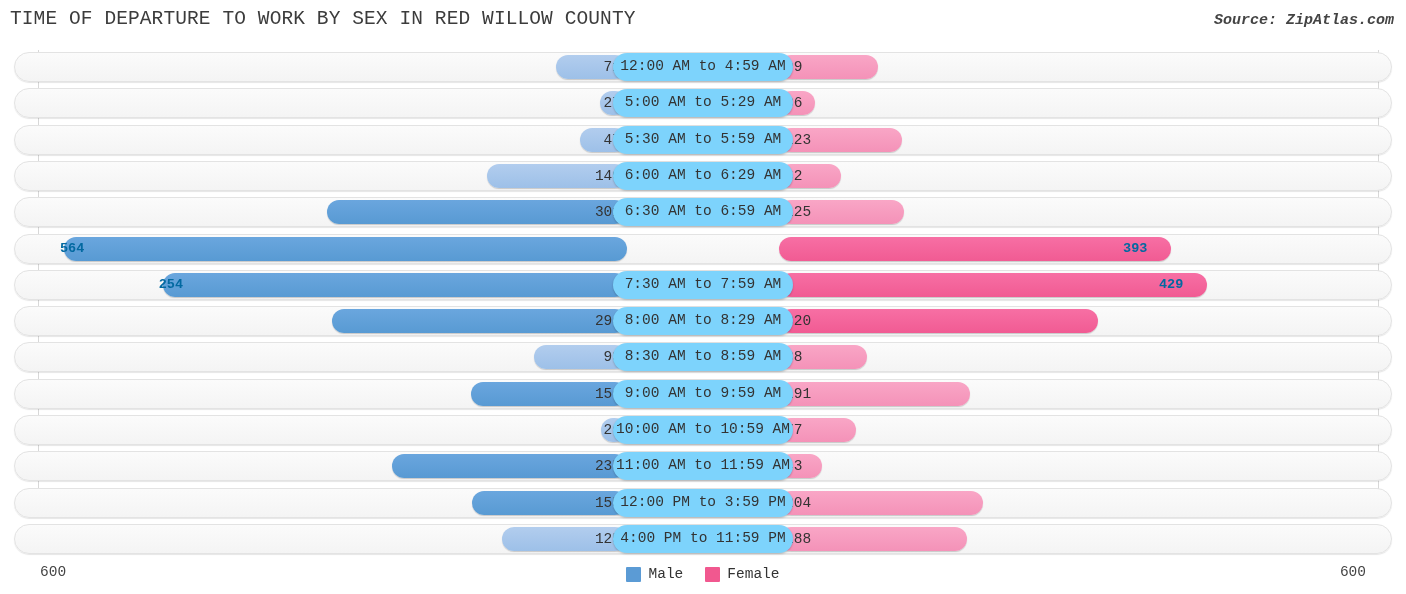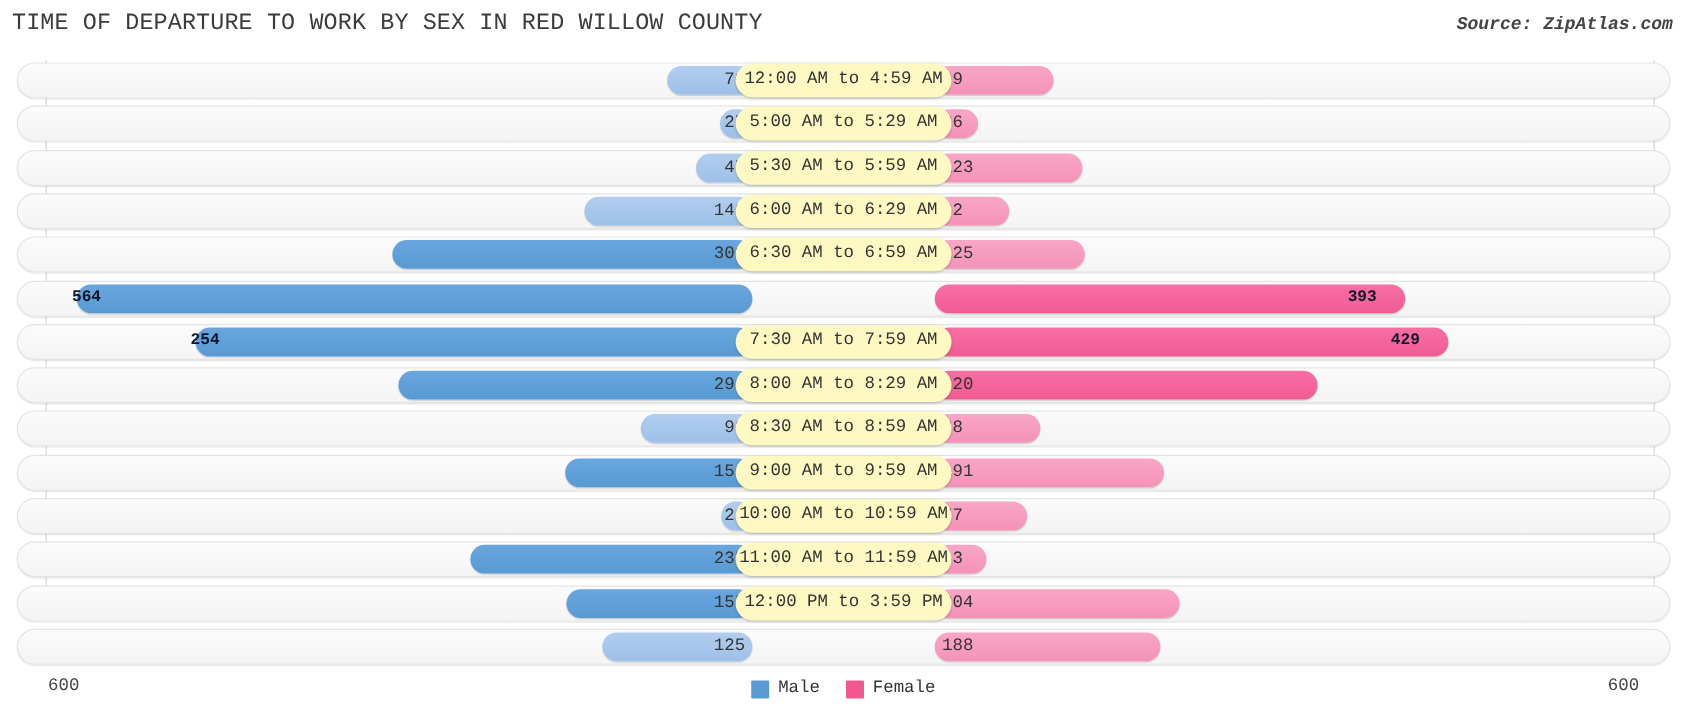--- a/index.html
+++ b/index.html
@@ -94,36 +94,36 @@
     top: 0;
     height: 30px;
     line-height: 30px;
     font-size: 14.5px;
     color: #333;
     white-space: nowrap;
   }
   .val.male-out   { right: 50%; margin-right: 82px; }
   .val.female-out { left: 50%;  margin-left: 82px; }
   .val.inside {
-    color: #0f172a;
+    color: #0369a1;
     font-weight: bold;
     font-size: 13.5px;
   }
 
   
   .pill {
     position: absolute;
     left: 50%;
     top: 1px;
     transform: translateX(-50%);
     width: 180px;
     height: 28px;
     line-height: 27px;
     text-align: center;
-    background: #fef9c3;
+    background: #7dd3fc;
     border-radius: 14px;
     font-size: 14.5px;
     color: #333;
     box-shadow: 0 1px 2px rgba(0,0,0,0.22);
     white-space: nowrap;
   }
 
   
   .axis-label {
     position: absolute;
@@ -263,20 +263,21 @@
           <div class="val male-out">155</div>
           <div class="val female-out">204</div>
           <div class="pill">12:00 PM to 3:59 PM</div>
         </div>
         <div class="row" style="top: 473.9px;">
           <div class="track"></div>
           <div class="bar male light" style="width: 124.792px;"></div>
           <div class="bar female light" style="width: 187.687px;"></div>
           <div class="val male-out">125</div>
           <div class="val female-out">188</div>
+          <div class="pill">4:00 PM to 11:59 PM</div>
         </div>
       </div>
   </div>
 
   <div class="axis-label" id="axis-left">600</div>
   <div class="axis-label" id="axis-right">600</div>
 
   <div id="legend">
     <div class="legend-item">
       <span class="swatch" id="sw-male" style="background: rgb(91, 155, 213);"></span>

